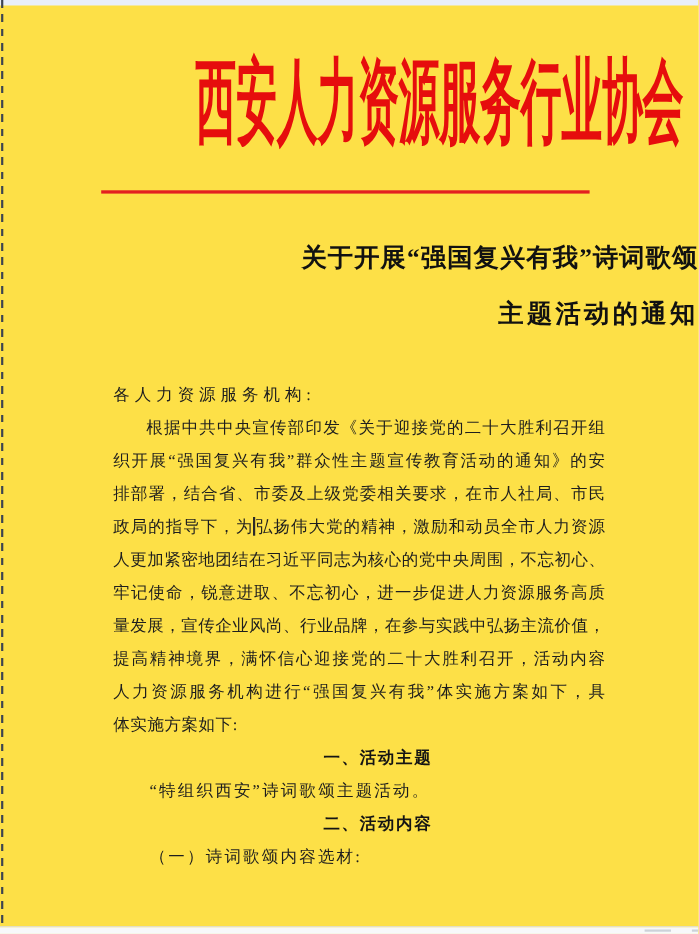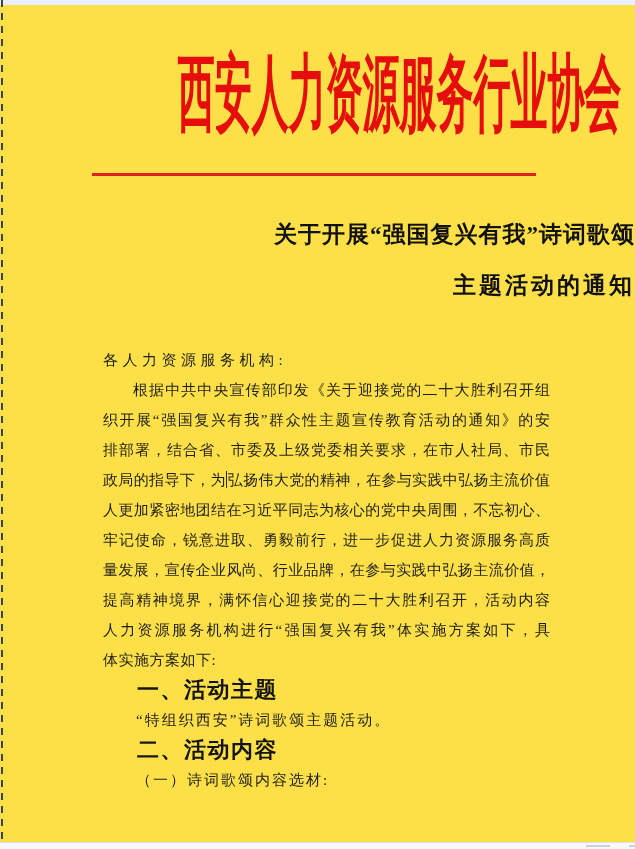--- a/index.html
+++ b/index.html
@@ -24,21 +24,21 @@
   }
   .doc-title .t2{letter-spacing:3px;}
   .body-text{position:absolute;left:103px;top:345px;width:447px;font-size:15px;}
   .line{height:30px;line-height:30px;white-space:normal;}
   .salutation{letter-spacing:4.5px;}
   .just{text-align:justify;text-align-last:justify;letter-spacing:0;}
   .first-indent{padding-left:30px;}
   .plainline{letter-spacing:0.5px;}
   .heading{
     font-family:"Liberation Sans","DejaVu Sans",sans-serif;
-    font-weight:bold;font-size:22px;letter-spacing:1.5px;padding-left:34px;color:#141414;
+    font-weight:bold;font-size:15px;letter-spacing:1.5px;padding-left:34px;color:#141414;text-align:center;
   }
   .subline{padding-left:33px;letter-spacing:2px;}
   .caret{
     display:inline-block;width:1.5px;height:17px;background:#2a2a2a;vertical-align:-3px;
   }
   .bottom-line{position:absolute;left:0;top:842px;width:635px;height:1px;background:#dcdfe3;}
   .bottom-strip{position:absolute;left:0;top:843px;width:635px;height:6px;background:#f7f8fa;}
   .hscroll-thumb{position:absolute;left:586px;top:845px;width:24px;height:2px;background:#ccd2d9;}
   .hscroll-frag{position:absolute;left:629px;top:845px;width:6px;height:2px;background:#ccd2d9;}
 </style>
@@ -60,25 +60,25 @@
   </div>
 
   <div class="body-text">
     <div class="line salutation">各人力资源服务机构:</div>
 
     <div class="line just first-indent">根据中共中央宣传部印发《关于迎接党的二十大胜利召开组</div>
     <div class="line just">织开展“强国复兴有我”群众性主题宣传教育活动的通知》的安</div>
     <div class="line just">排部署，结合省、市委及上级党委相关要求，在市人社局、市民</div>
 
     <div class="line just">
-      <span>政局的指导下，为</span><span class="caret"></span><span>弘扬伟大党的精神，在参与实践中弘扬主流价值</span>
+      <span>政局的指导下，为</span><span class="caret"></span><span>弘扬伟大党的精神，激励和动员全市人力资源</span>
     </div>
 
     <div class="line just">人更加紧密地团结在习近平同志为核心的党中央周围，不忘初心、</div>
-    <div class="line just">牢记使命，锐意进取、勇毅前行，进一步促进人力资源服务高质</div>
+    <div class="line just">牢记使命，锐意进取、不忘初心，进一步促进人力资源服务高质</div>
     <div class="line just">量发展，宣传企业风尚、行业品牌，在参与实践中弘扬主流价值，</div>
     <div class="line just">提高精神境界，满怀信心迎接党的二十大胜利召开，活动内容</div>
     <div class="line just">人力资源服务机构进行“强国复兴有我”体实施方案如下，具</div>
     <div class="line plainline">体实施方案如下:</div>
 
     <div class="line heading">一、活动主题</div>
     <div class="line subline">“特组织西安”诗词歌颂主题活动。</div>
 
     <div class="line heading">二、活动内容</div>
     <div class="line subline">（一）诗词歌颂内容选材:</div>

